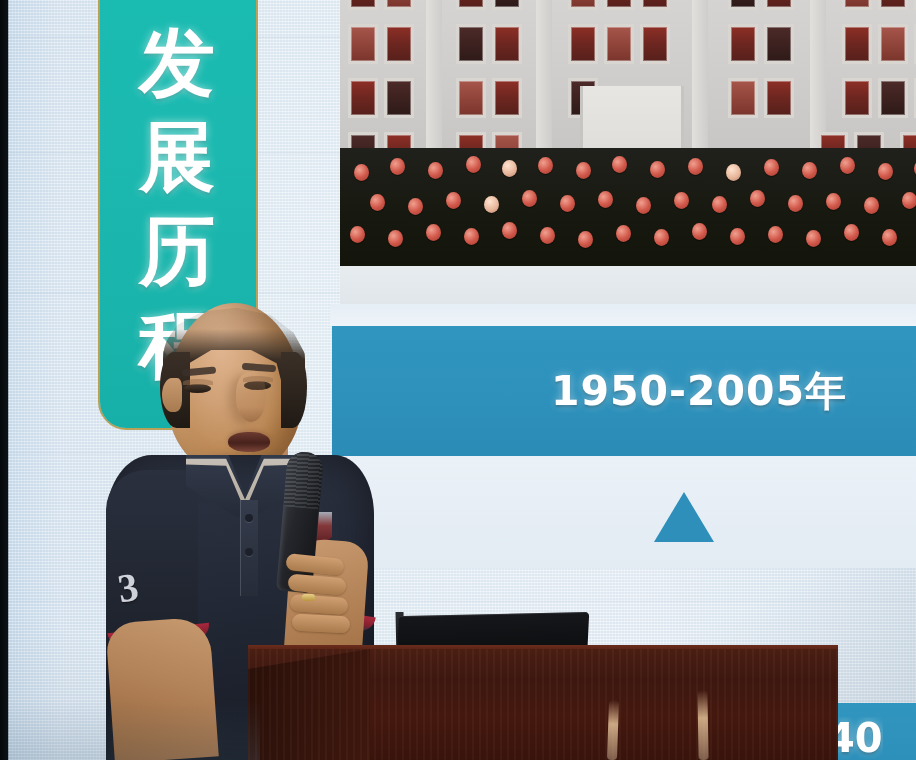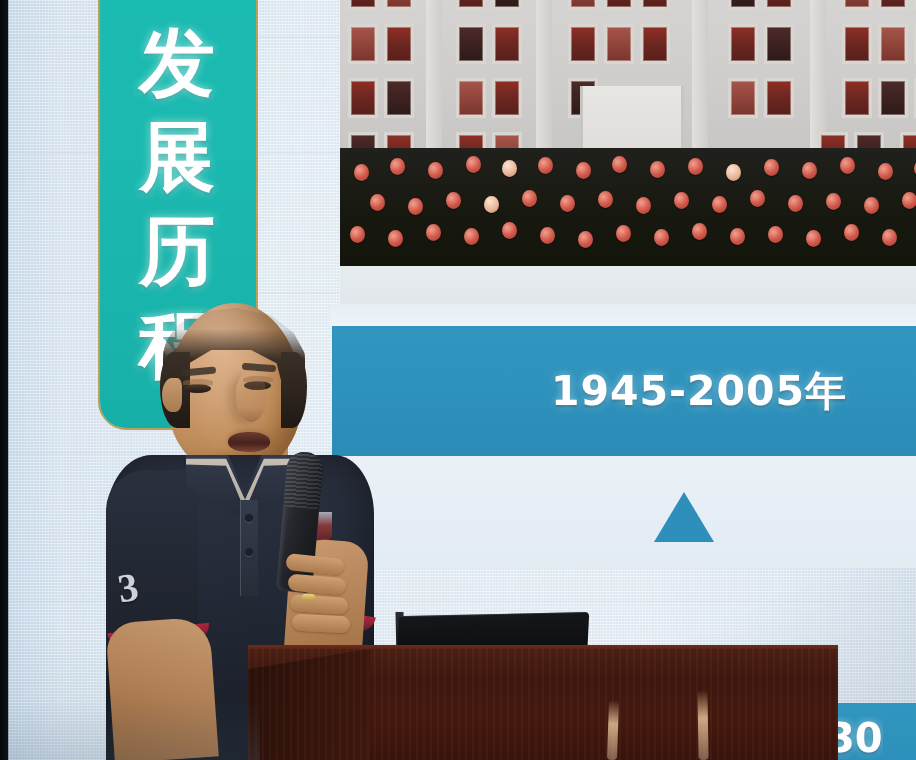--- a/index.html
+++ b/index.html
@@ -484,28 +484,28 @@
       <div class="head" style="left:504px; top:76px;"></div>
       <div class="head" style="left:542px; top:81px;"></div>
 
     </div>
     <div class="snow"></div>
   </div>
 
   <div class="white-band"></div>
 
   <div class="cap-box">
-    <div class="line l1">1945-2005年</div>
+    <div class="line l1">1950-2005年</div>
   </div>
 
   <div class="cap-gap"></div>
   <div class="tri"></div>
 
   <div class="cap-box2">
-    <div class="l1">30</div>
+    <div class="l1">40</div>
   </div>
 
   <div class="speaker">
     <div class="neck"></div>
     <div class="head-main"></div>
     <div class="hair"></div>
     <div class="hair-side"></div>
     <div class="hair-side r"></div>
     <div class="ear"></div>
     <div class="brow" style="left:182px; top:368px; transform:rotate(-5deg);"></div>

